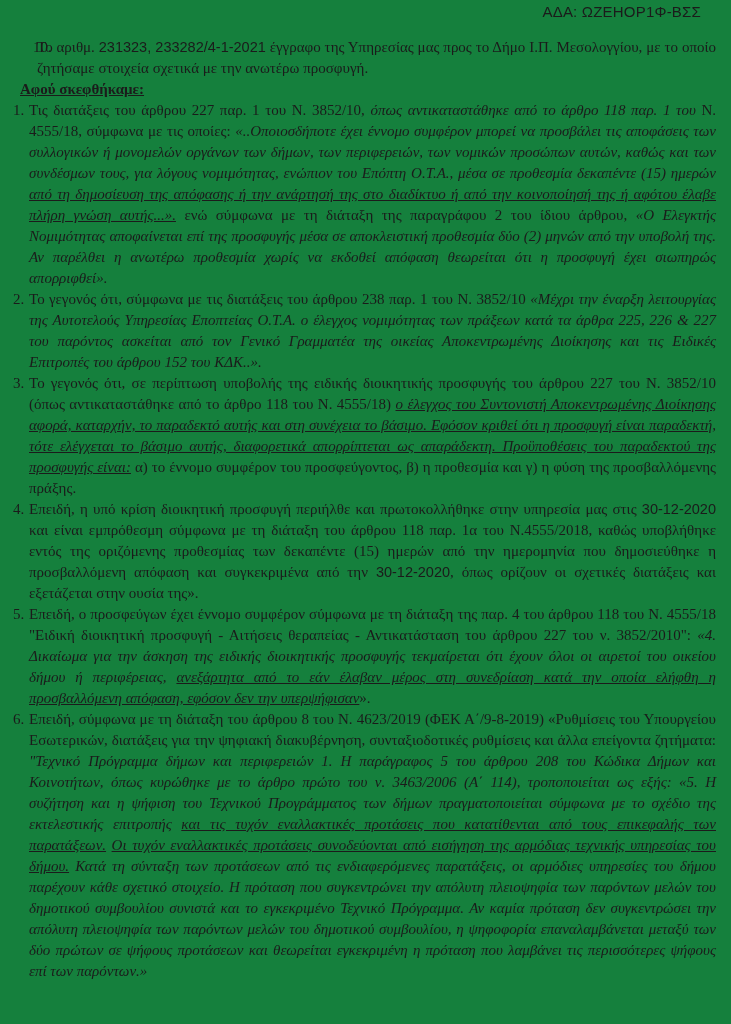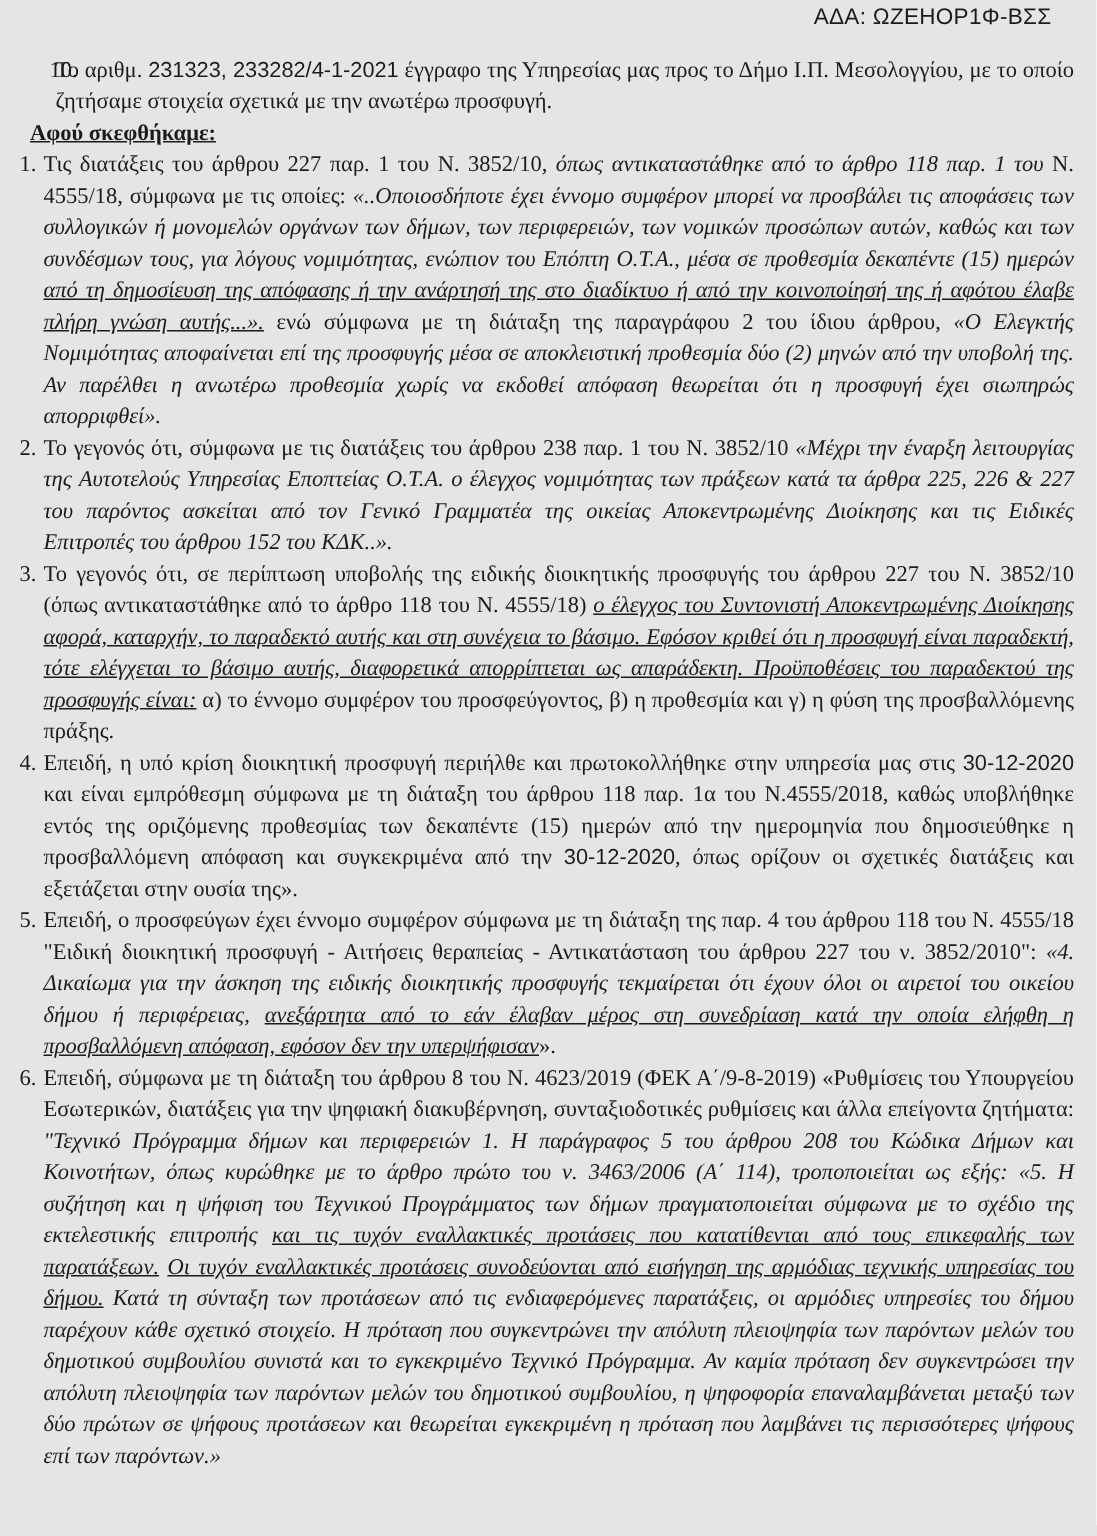--- a/index.html
+++ b/index.html
@@ -1,20 +1,20 @@
 <!DOCTYPE html>
 <html lang="el"><head>
 <meta charset="utf-8">
 <style>
   html,body{margin:0;padding:0;background:#ffffff;}
   .page{
     position:relative;
     width:731px;
     height:1024px;
-    background:#e5e5e5;
+    background:#15803d;
     overflow:hidden;
     font-family:"Liberation Serif","DejaVu Serif",serif;
     color:#1b1b1b;
   }
   .ada{
     position:absolute;
     top:3px;
     right:30px;
     font-family:"Liberation Sans","DejaVu Sans",sans-serif;
     font-size:15px;

